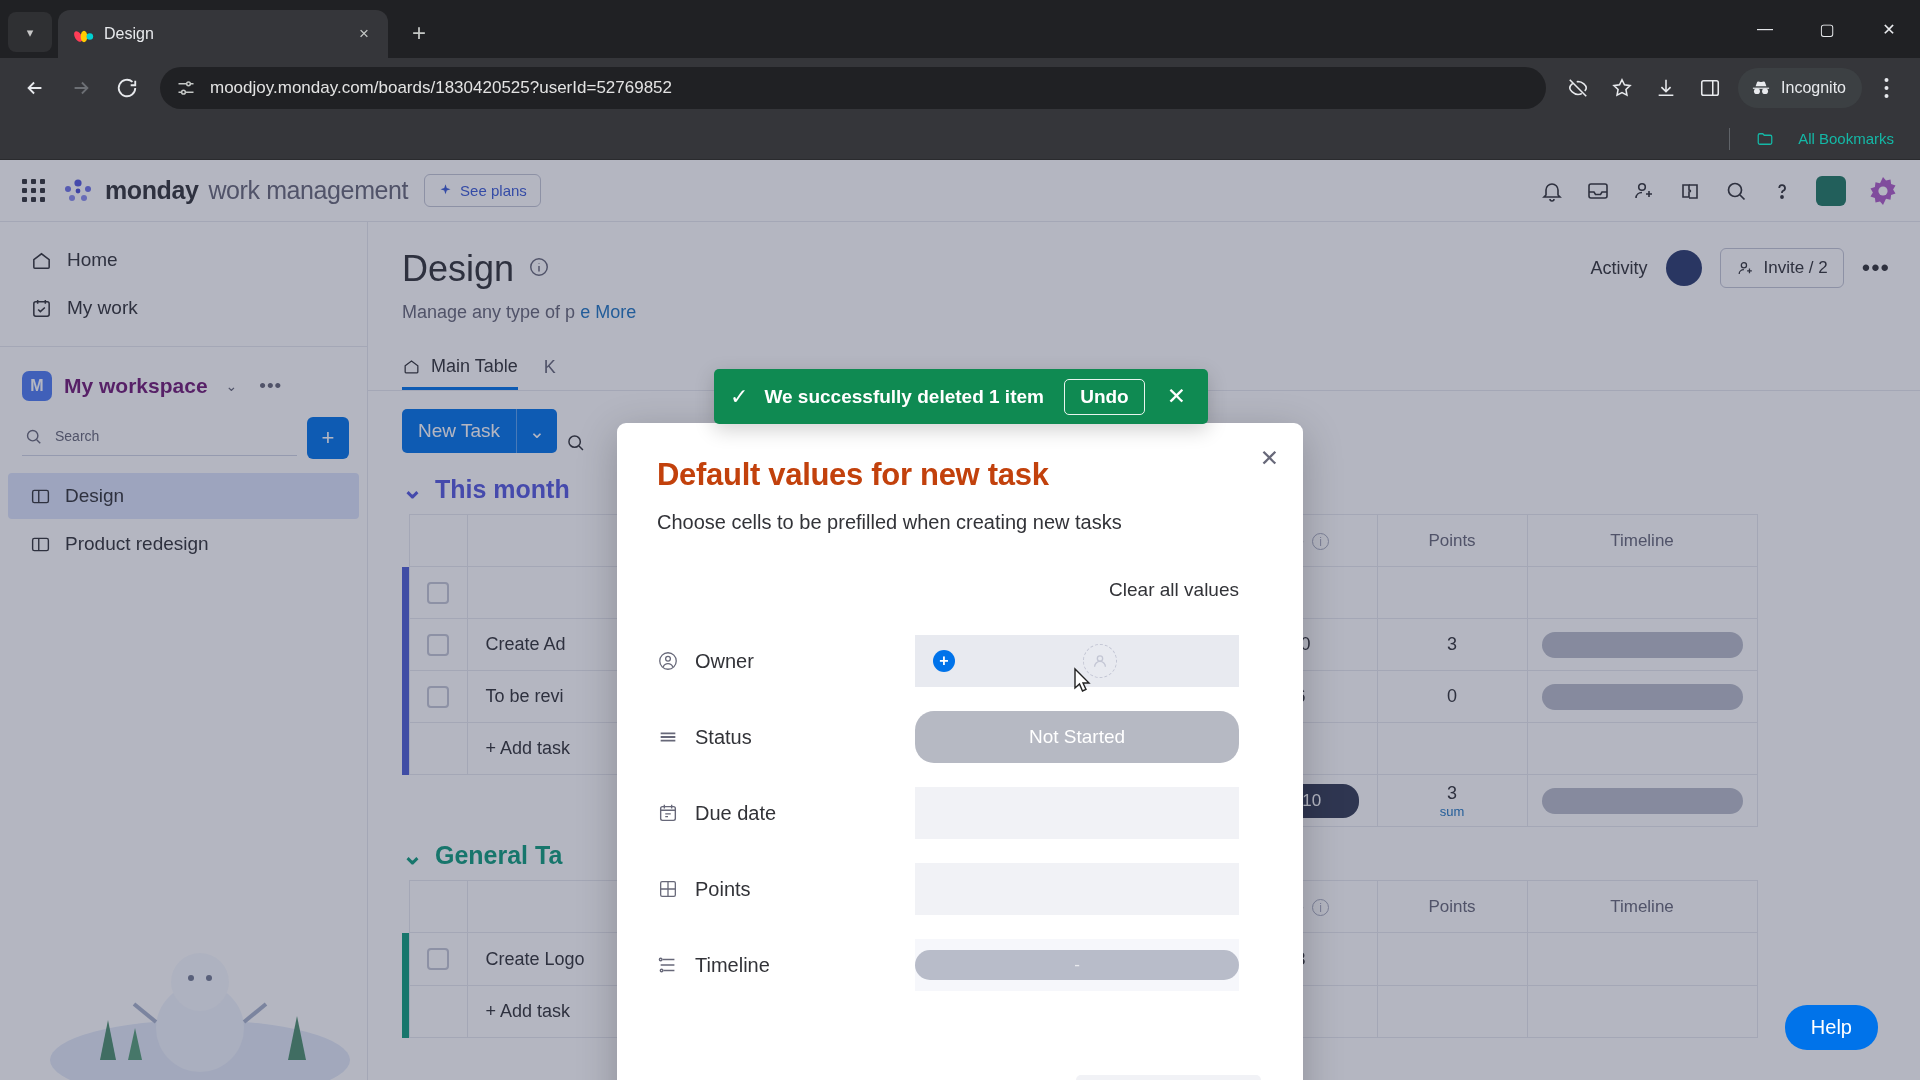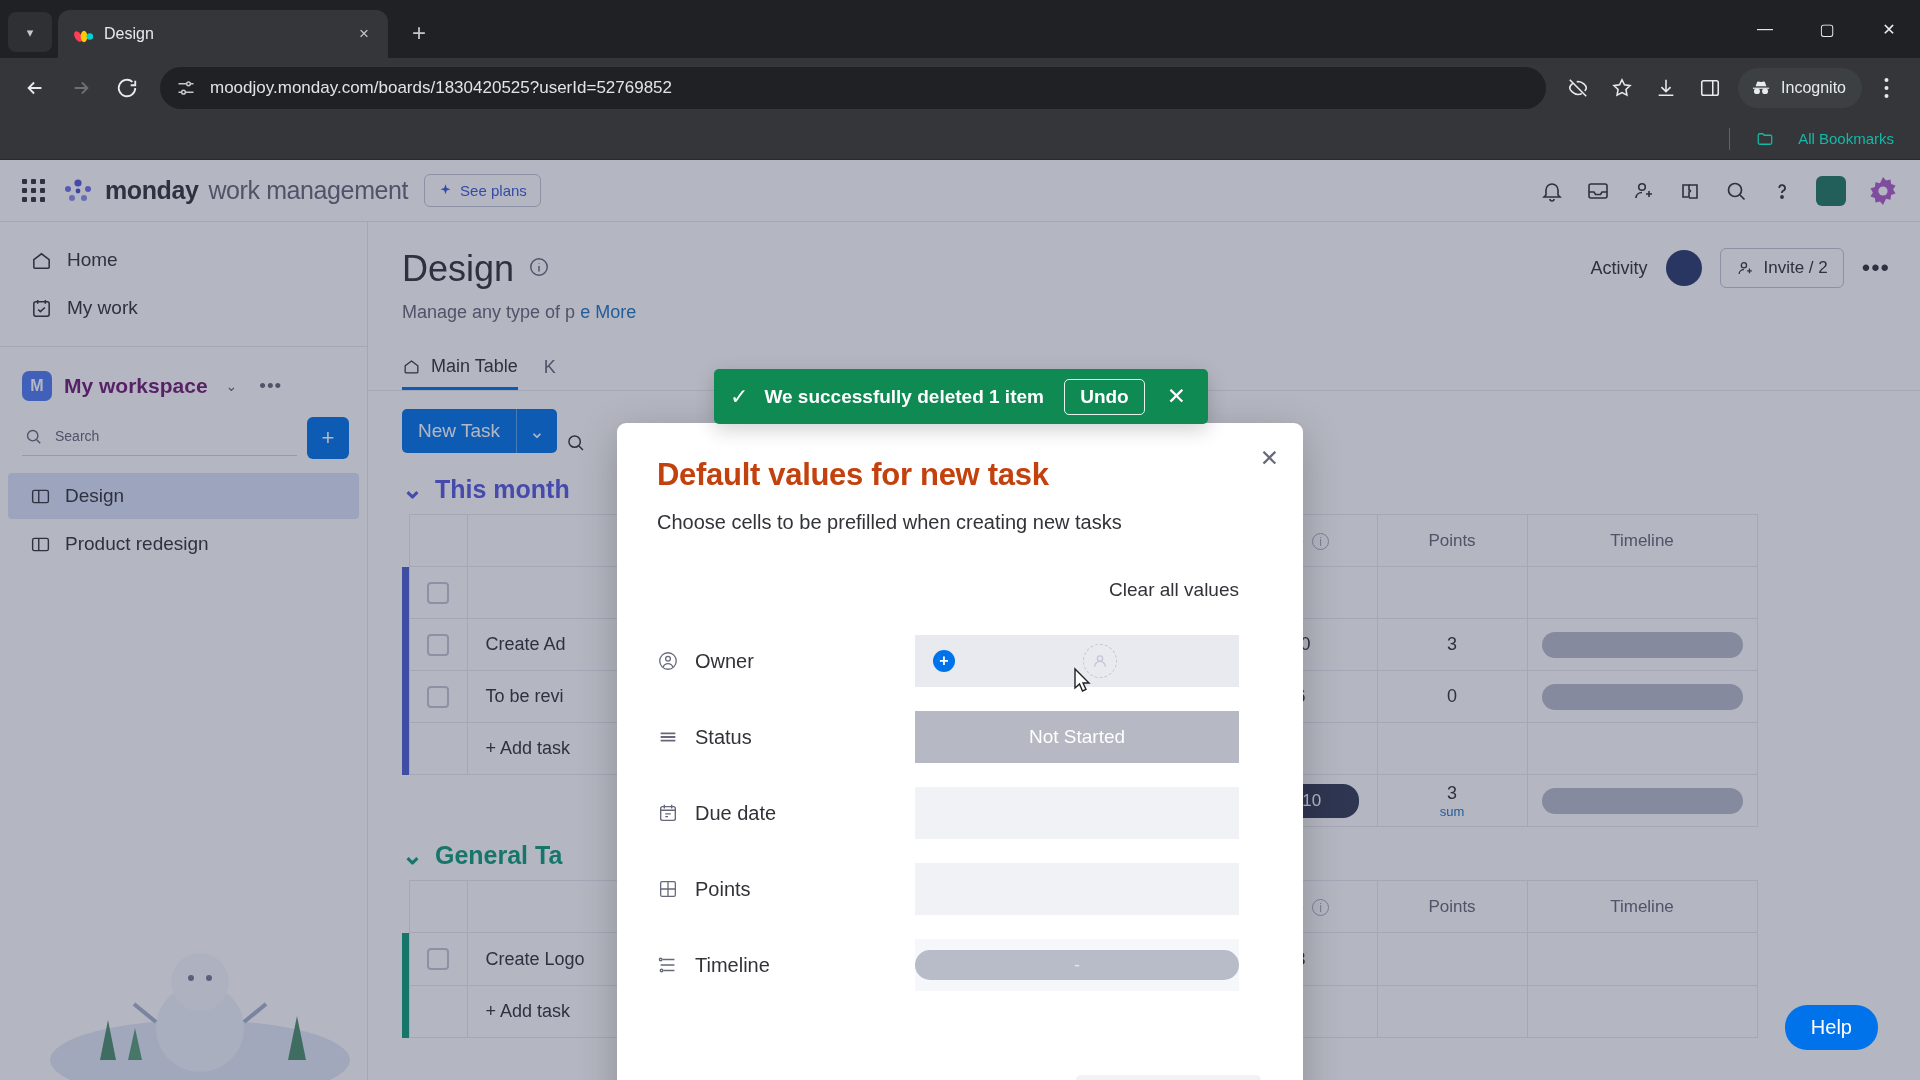--- a/index.html
+++ b/index.html
@@ -237,21 +237,21 @@
   .modal-x { position:absolute; right: 24px; top: 22px; font-size: 23px; color:#676879; }
   .modal-title { font-size: 31px; font-weight: 700; color:#c2410c; letter-spacing:-0.3px;}
   .modal-sub { font-size: 20px; color:#323338; margin-top: 18px; }
   .clear-all { text-align: right; font-size: 19px; color:#323338; margin-top: 45px; padding-right: 24px;}
   .fields { margin-top: 22px; }
   .frow { display:flex; align-items:center; height: 76px; gap: 36px; }
   .flabel { width: 222px; display:flex; align-items:center; gap: 16px; font-size:20px; color:#323338; }
   .fval { flex:1; height: 100%; display:flex; align-items:center; justify-content:center; position:relative;}
   .fcell { position:absolute; left:0; right: 24px; height: 52px; background:#f1f2f6; }
   .fcell.owner { background:#e8eaf0; display:flex; align-items:center; }
-  .fcell.status { background:#b6b9c3; display:flex; align-items:center; justify-content:center; }
+  .fcell.status { background:#b6b9c3; display:flex; align-items:center; justify-content:center;border-radius:19px; }
   .fcell.timeline { background:#f6f7fb; display:flex; align-items:center; justify-content:center; }
   .status-txt { color:#fff; font-size:19px; }
   .plus-circ {
     width: 22px; height:22px; border-radius:50%; background:#0073ea; color:#fff;
     font-size:16px; display:flex; align-items:center; justify-content:center; margin-left: 18px;
     font-weight: 700; line-height: 1;
   }
   .ghost-av { width: 34px; height:34px; border-radius:50%; border:1px dashed #c3c6d4;
               position:absolute; left: 168px; top: 9px; display:flex;align-items:center;justify-content:center;}
   .tl-bar { background:#b8bcc9; height: 30px; border-radius:15px; width: 360px;

